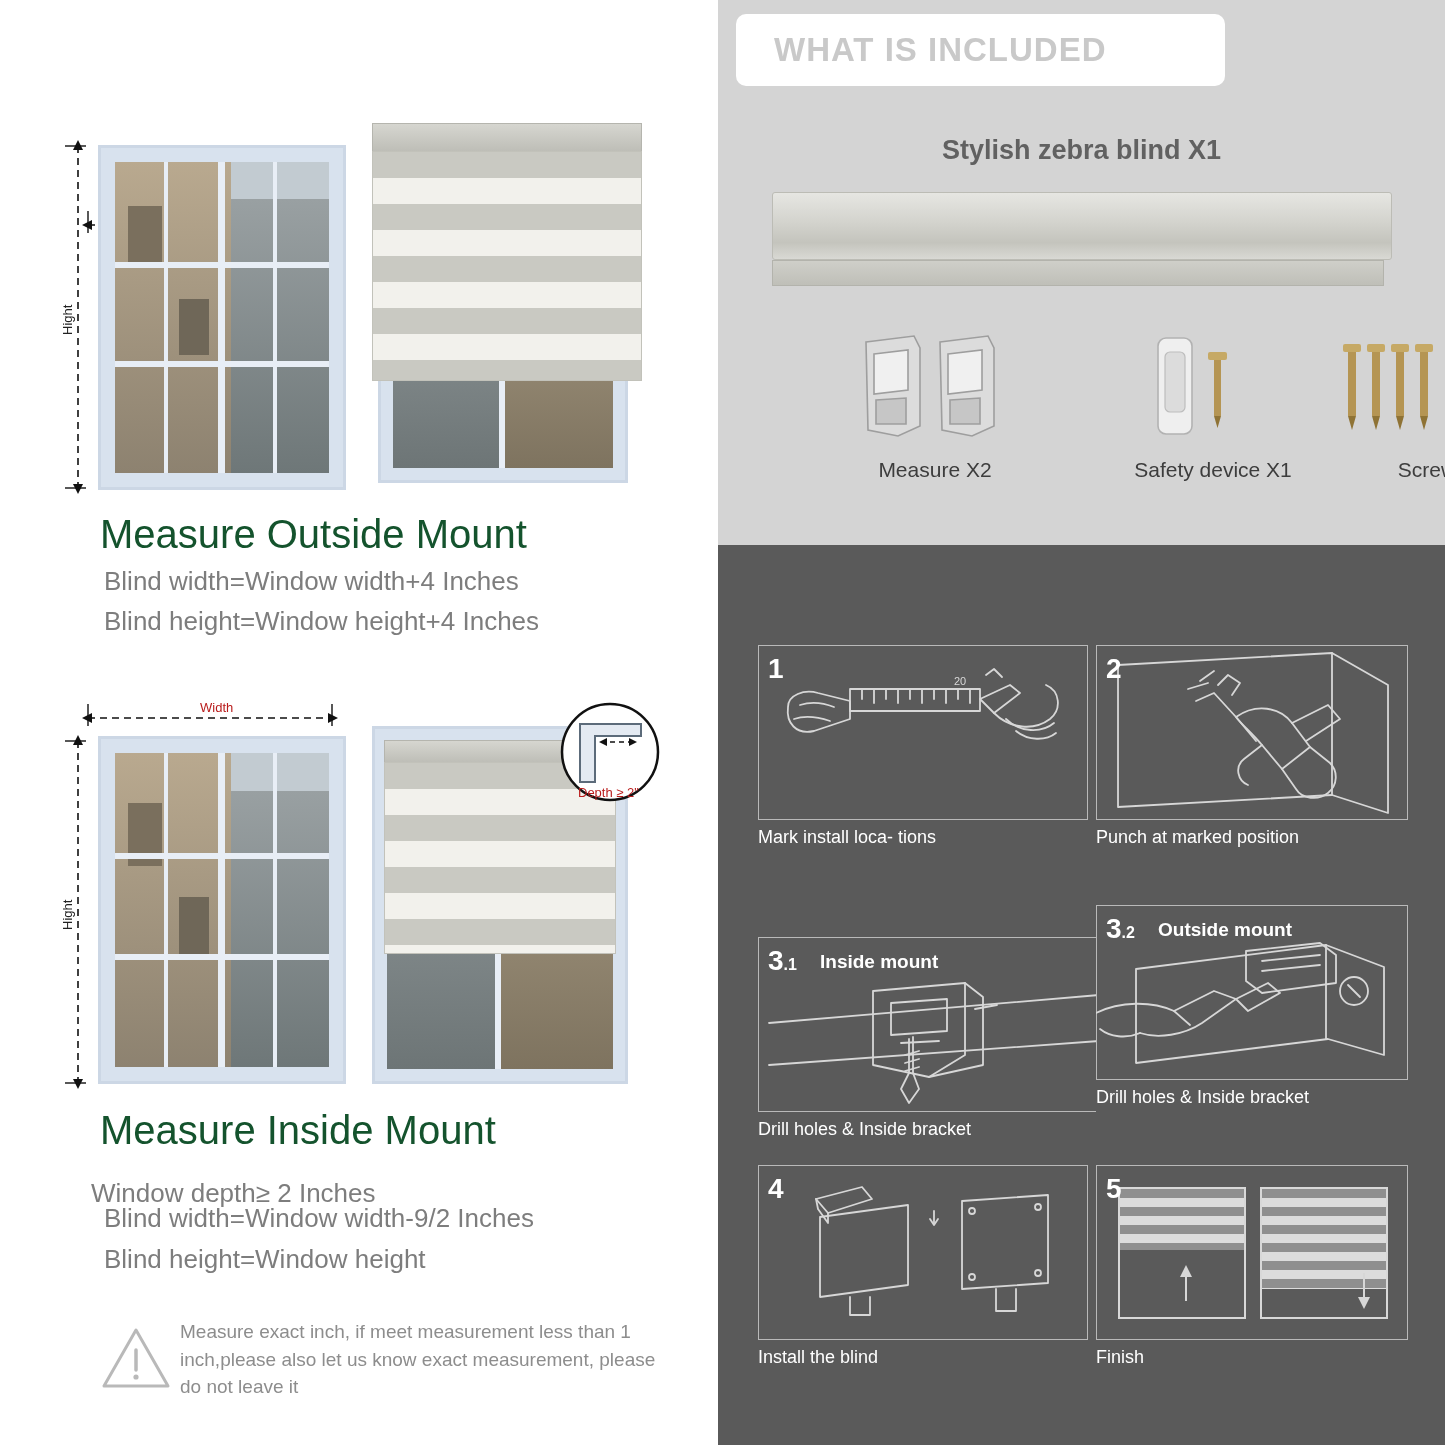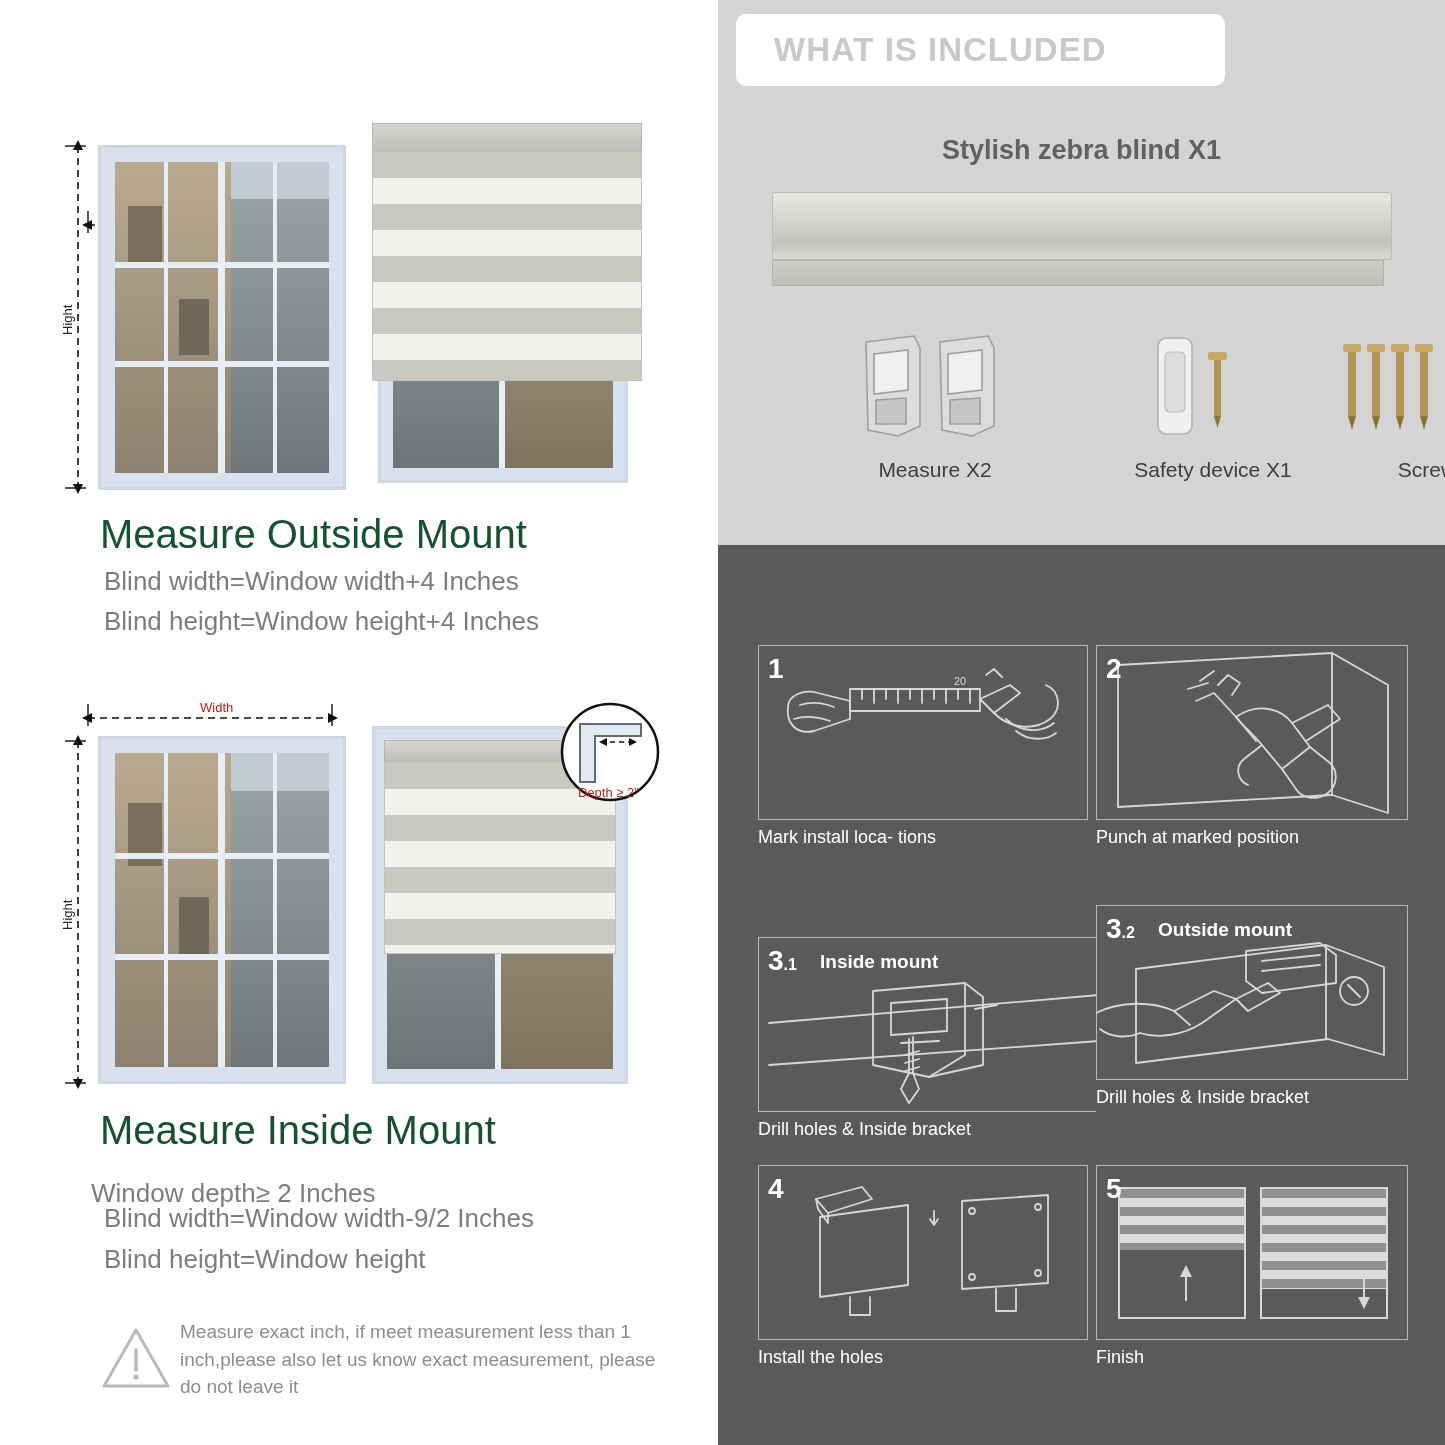--- a/index.html
+++ b/index.html
@@ -475,21 +475,21 @@
             <path d="M172 54 L176 60 L180 54"></path>
           <path d="M204 36 L290 30 L290 118 L204 124 Z"></path>
           <circle cx="214" cy="46" r="3"></circle>
             <circle cx="280" cy="42" r="3"></circle>
           <circle cx="214" cy="112" r="3"></circle>
             <circle cx="280" cy="108" r="3"></circle>
           <path d="M238 124 L238 146 L258 146 L258 124"></path>
         </g>
       </svg>
       <div class="step-num"><span>4</span></div>
-      <div class="step-cap">Install the holes</div>
+      <div class="step-cap">Install the blind</div>
     </div>
 
     <div class="step" style="left:378px;top:620px;width:312px;height:215px;">
       <div class="step-frame"></div>
       <div class="sketch">
         <div class="mini-blind-frame" style="left:22px;top:22px;width:128px;height:132px;">
           <div class="mini-zebra" style="left:0;top:0;width:100%;height:48%;"></div>
         </div>
         <svg width="20" height="40" style="position:absolute;left:80px;top:100px;">
           <line x1="10" y1="36" x2="10" y2="6" stroke="#d7d7d7" stroke-width="2"></line>

